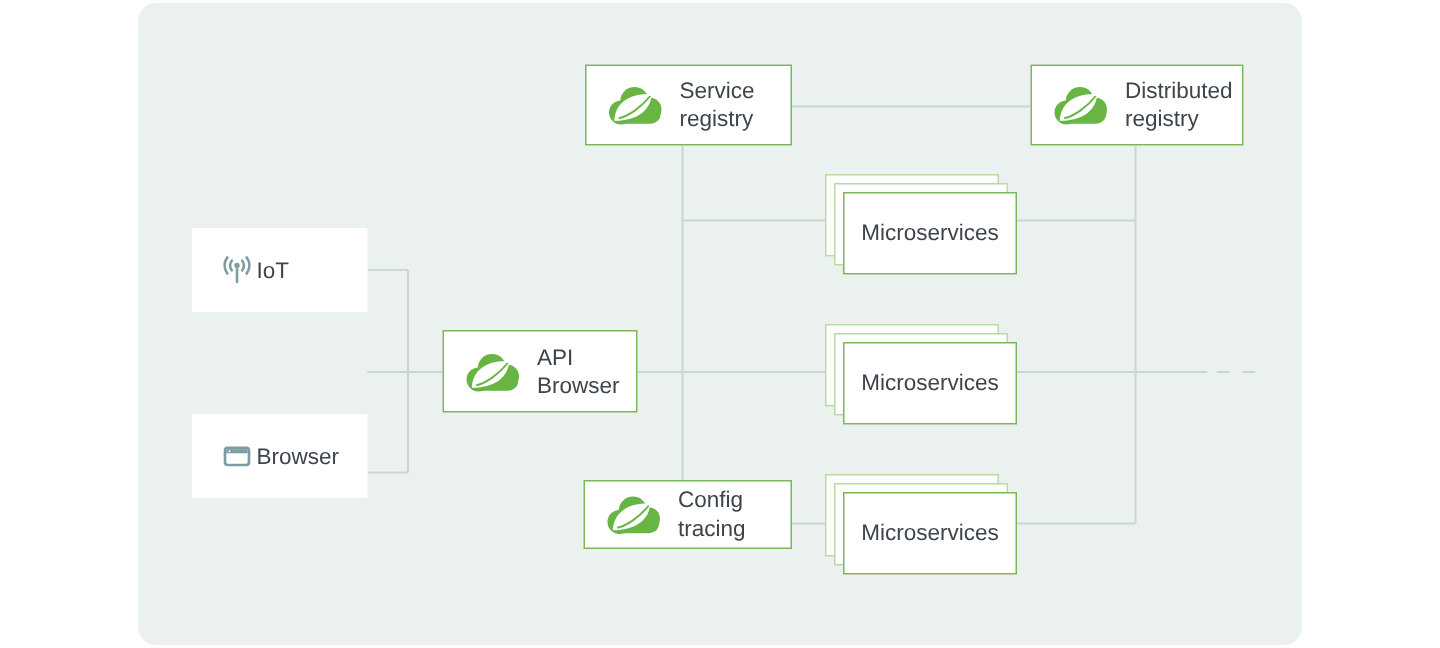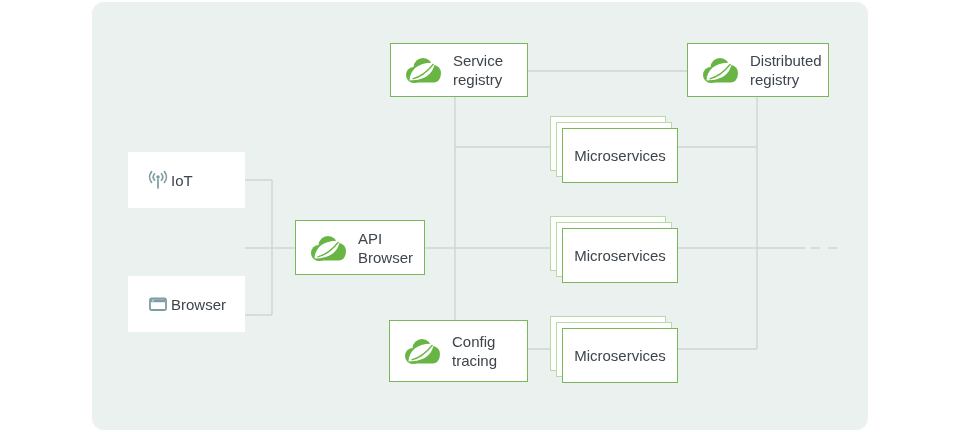--- a/index.html
+++ b/index.html
@@ -117,21 +117,21 @@
         <circle cx="19" cy="11.5" r="9.5"></circle>
         <circle cx="29" cy="17" r="8"></circle>
         <rect x="3.5" y="13" width="33" height="13.5" rx="6.7"></rect>
       </g>
       <path d="M5.5,24.5 C6,14 14,6 30.5,6.8 C30,16.5 22,24.5 5.5,24.5 Z" fill="#ffffff"></path>
       <path d="M8.5,22.8 C15,21.5 23.5,15.5 29.5,8" stroke="#68b544" stroke-width="1.3" fill="none"></path>
     </svg>
     <span class="lbl"><span>Distributed</span><br><span>registry</span></span>
   </div>
 
-  <div class="node green" style="left:297px;top:318px;width:139px;height:62px">
+  <div class="node green" style="left:297px;top:318px;width:139px;height:46px">
     <svg class="logo" width="38" height="28" viewBox="0 0 38 28">
       <g fill="#68b544">
         <circle cx="10" cy="19" r="8"></circle>
         <circle cx="19" cy="11.5" r="9.5"></circle>
         <circle cx="29" cy="17" r="8"></circle>
         <rect x="3.5" y="13" width="33" height="13.5" rx="6.7"></rect>
       </g>
       <path d="M5.5,24.5 C6,14 14,6 30.5,6.8 C30,16.5 22,24.5 5.5,24.5 Z" fill="#ffffff"></path>
       <path d="M8.5,22.8 C15,21.5 23.5,15.5 29.5,8" stroke="#68b544" stroke-width="1.3" fill="none"></path>
     </svg>

